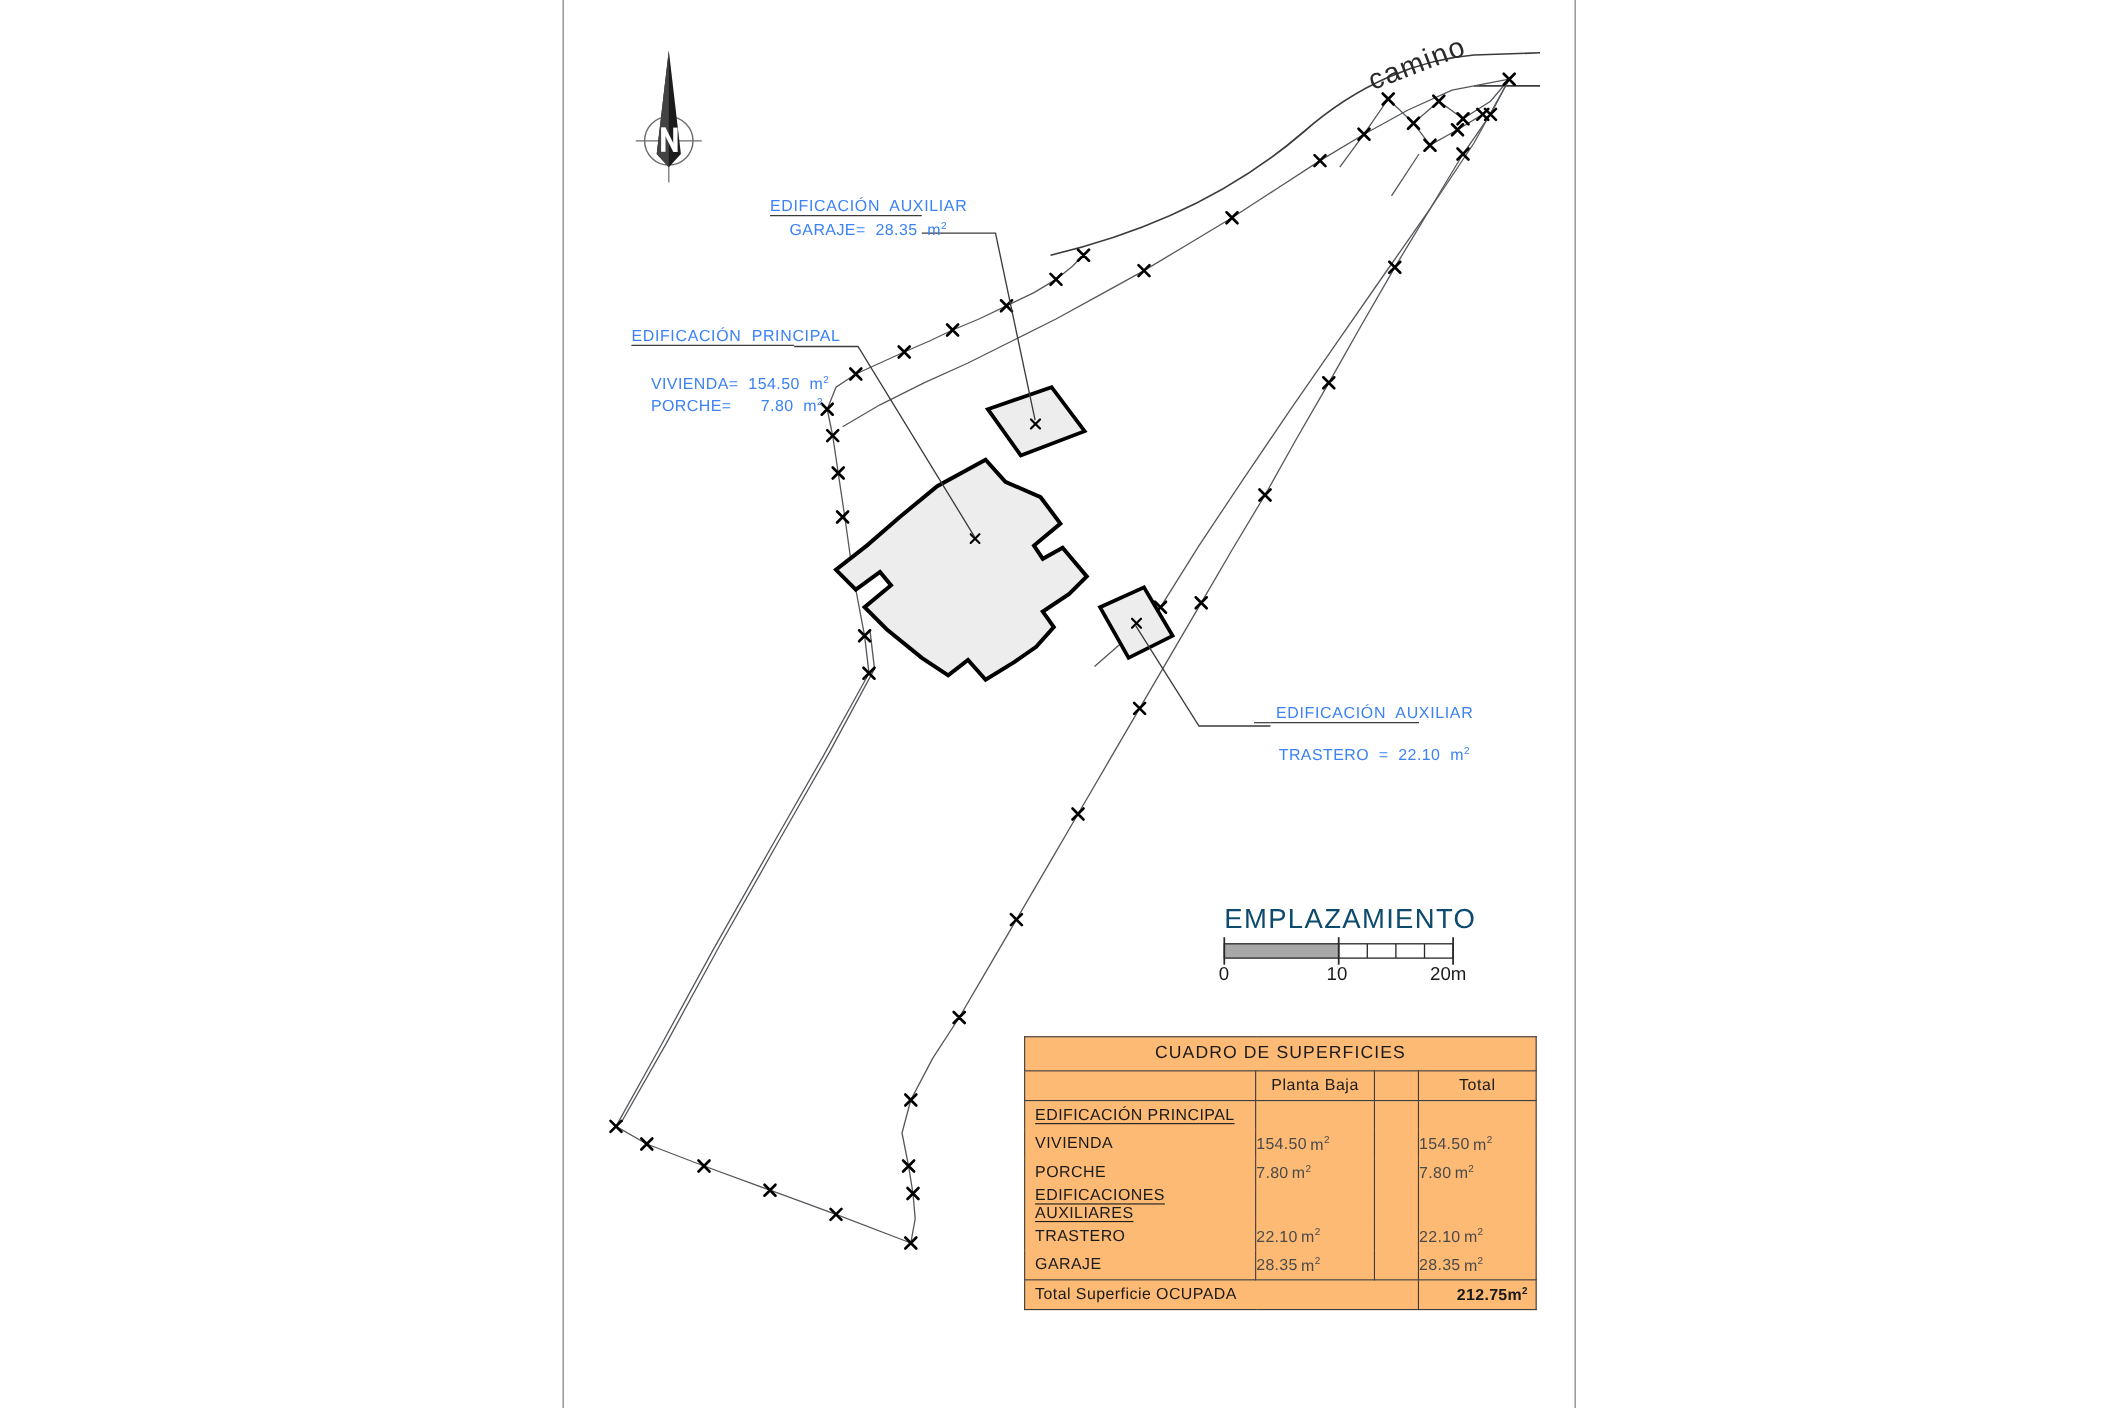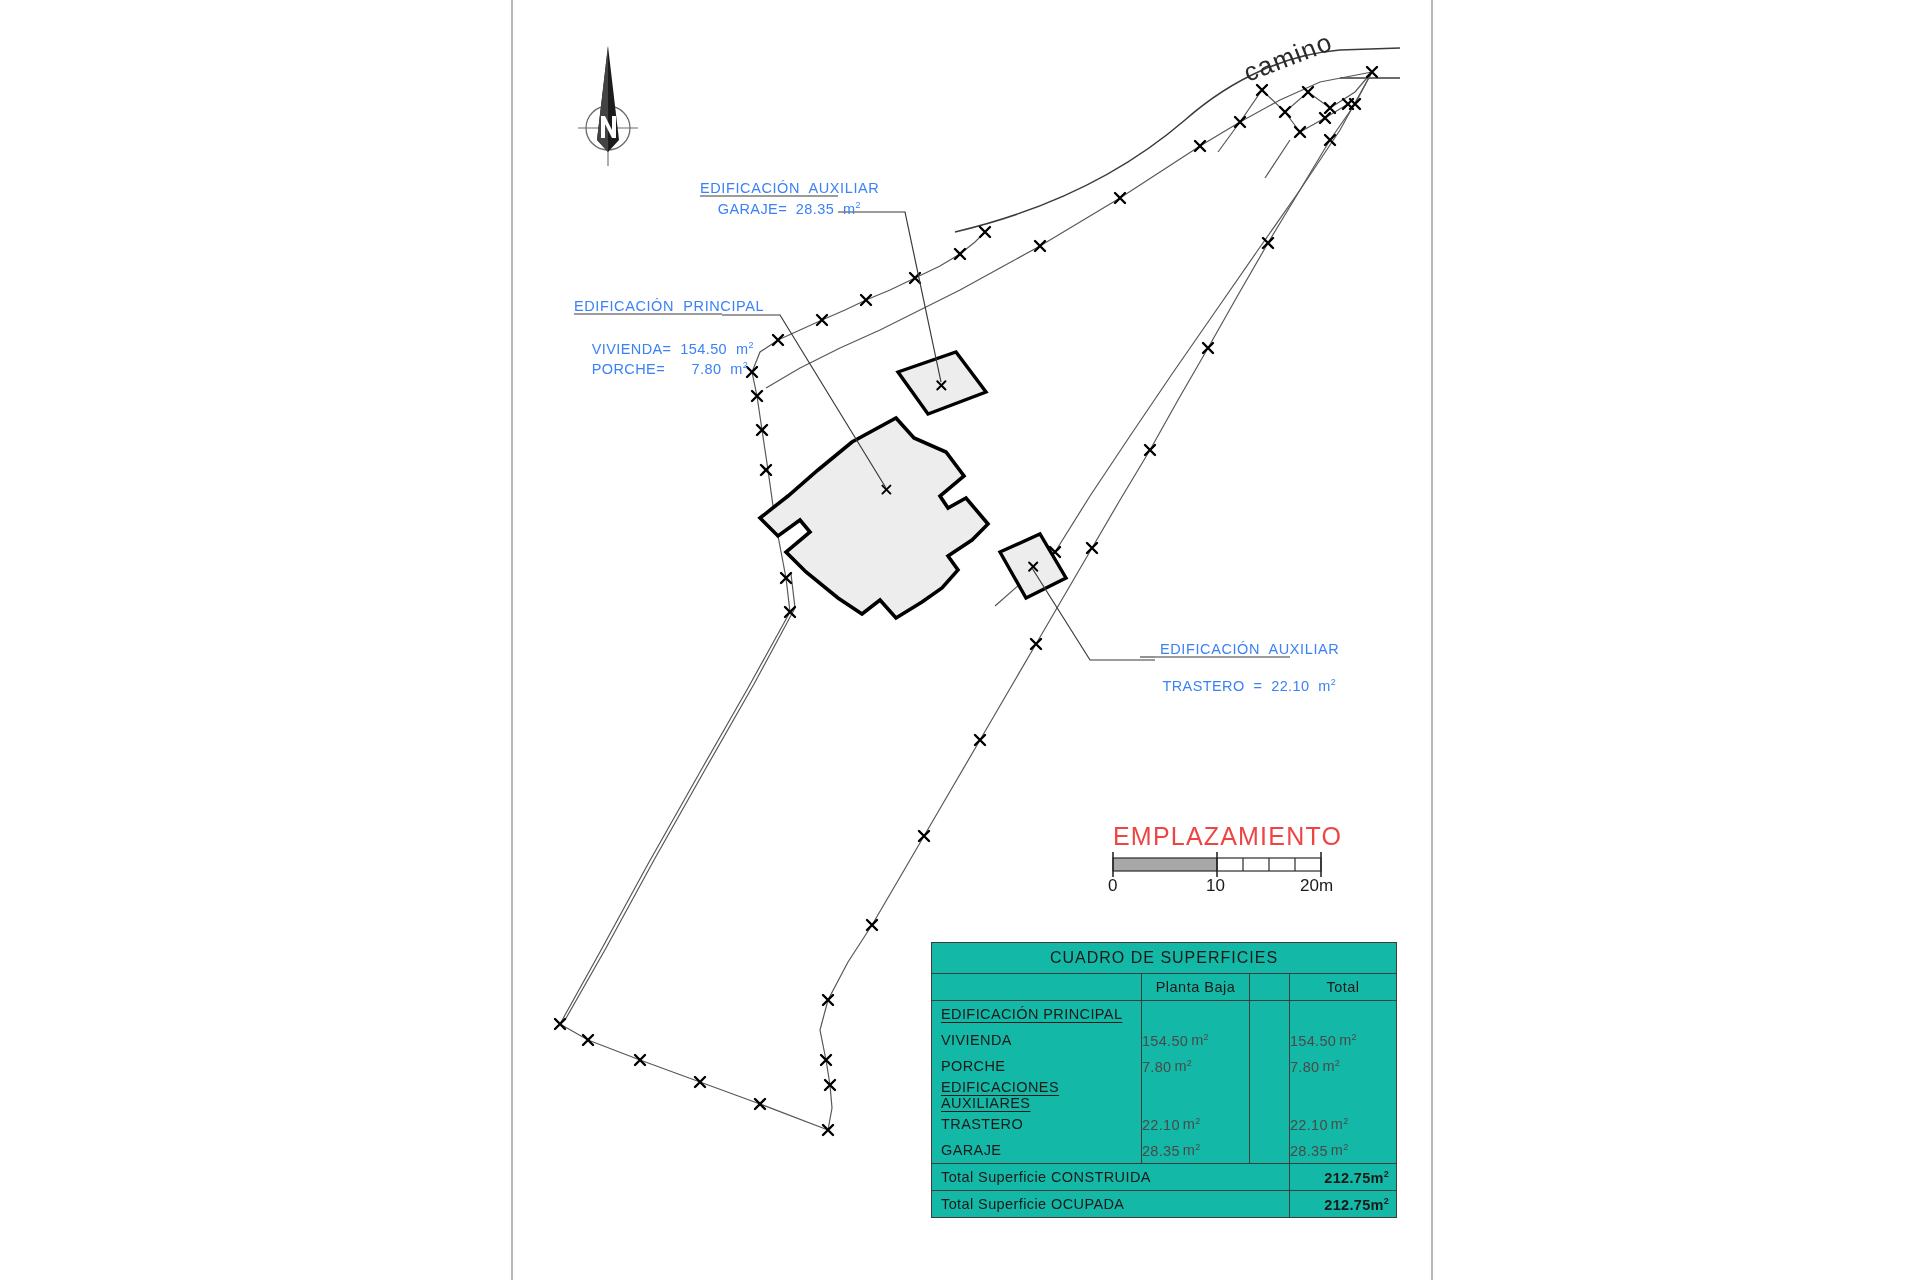--- a/index.html
+++ b/index.html
@@ -43,40 +43,40 @@
     font-size: 9px;
     vertical-align: super;
   }
   
   #emplaz-title {
     position: absolute;
     left: 1113px;
     top: 822px;
     font-size: 25px;
     letter-spacing: 1.2px;
-    color: #ef4444;
+    color: #0c4a6e;
     white-space: pre;
   }
   .sb-num {
     position: absolute;
     top: 876px;
     font-size: 17px;
     color: #1a1a1a;
     white-space: pre;
   }
   
   #surface-table {
     position: absolute;
     left: 931px;
     top: 942px;
     width: 465px;
     border-collapse: collapse;
     font-size: 14.5px;
     color: #1a1a1a;
-    background: #14b8a6;
+    background: #fdba74;
     table-layout: fixed;
   }
   #surface-table td {
     border: 1px solid #3c3c3c;
     padding: 0;
     height: 26px;
     vertical-align: middle;
   }
   .t-title {
     text-align: center;
@@ -355,23 +355,19 @@
         <td class="t-val nb-t nb-b"><span>22.10</span><span class="unit">m</span><span class="sup">2</span></td>
       </tr>
       <tr>
         <td class="t-label nb-t">GARAJE</td>
         <td class="t-val nb-t"><span>28.35</span><span class="unit">m</span><span class="sup">2</span></td>
         <td class="nb-t"></td>
         <td class="t-val nb-t"><span>28.35</span><span class="unit">m</span><span class="sup">2</span></td>
       </tr>
 
       <tr>
-        <td class="t-total-label" colspan="3">Total  Superficie  CONSTRUIDA</td>
-        <td class="t-total-val"><span>212.75</span><span class="unit">m</span><span class="sup">2</span></td>
-      </tr>
-      <tr>
         <td class="t-total-label" colspan="3">Total  Superficie  OCUPADA</td>
         <td class="t-total-val"><span>212.75</span><span class="unit">m</span><span class="sup">2</span></td>
       </tr>
     </tbody>
   </table>
 
 </div>
 
 </body></html>

